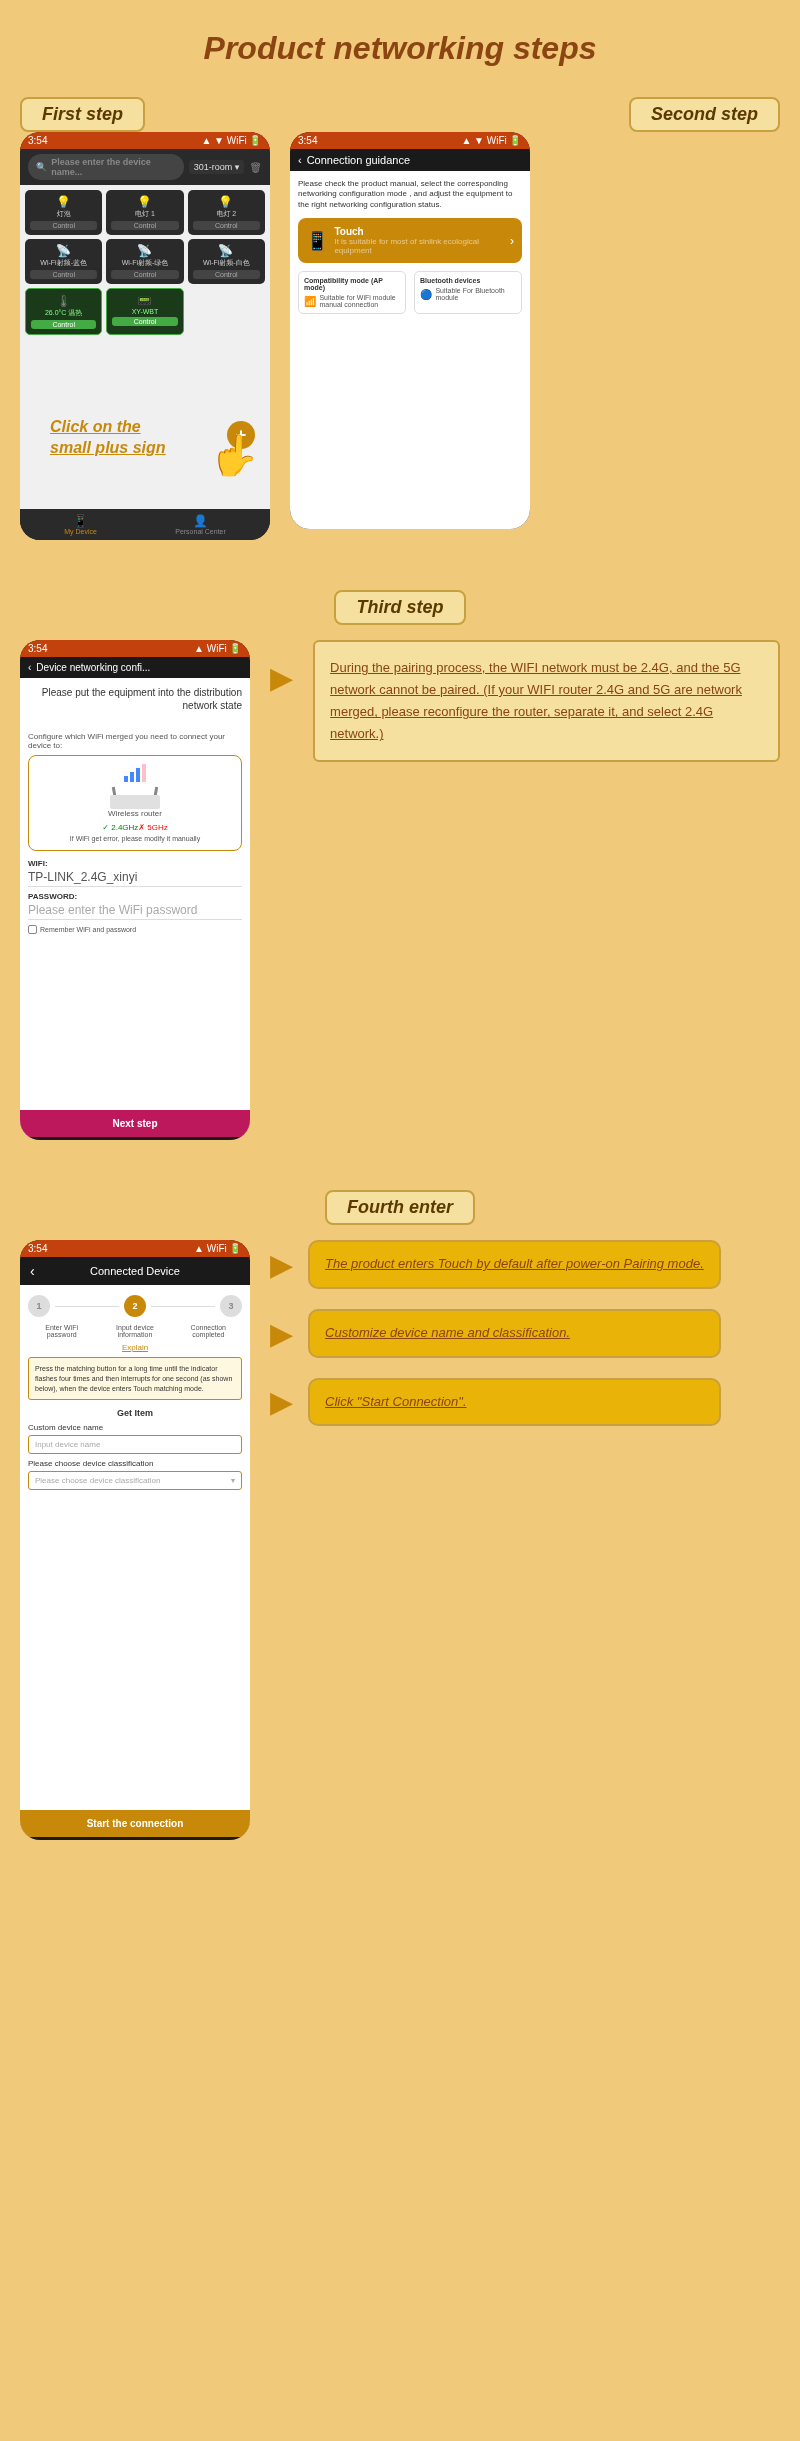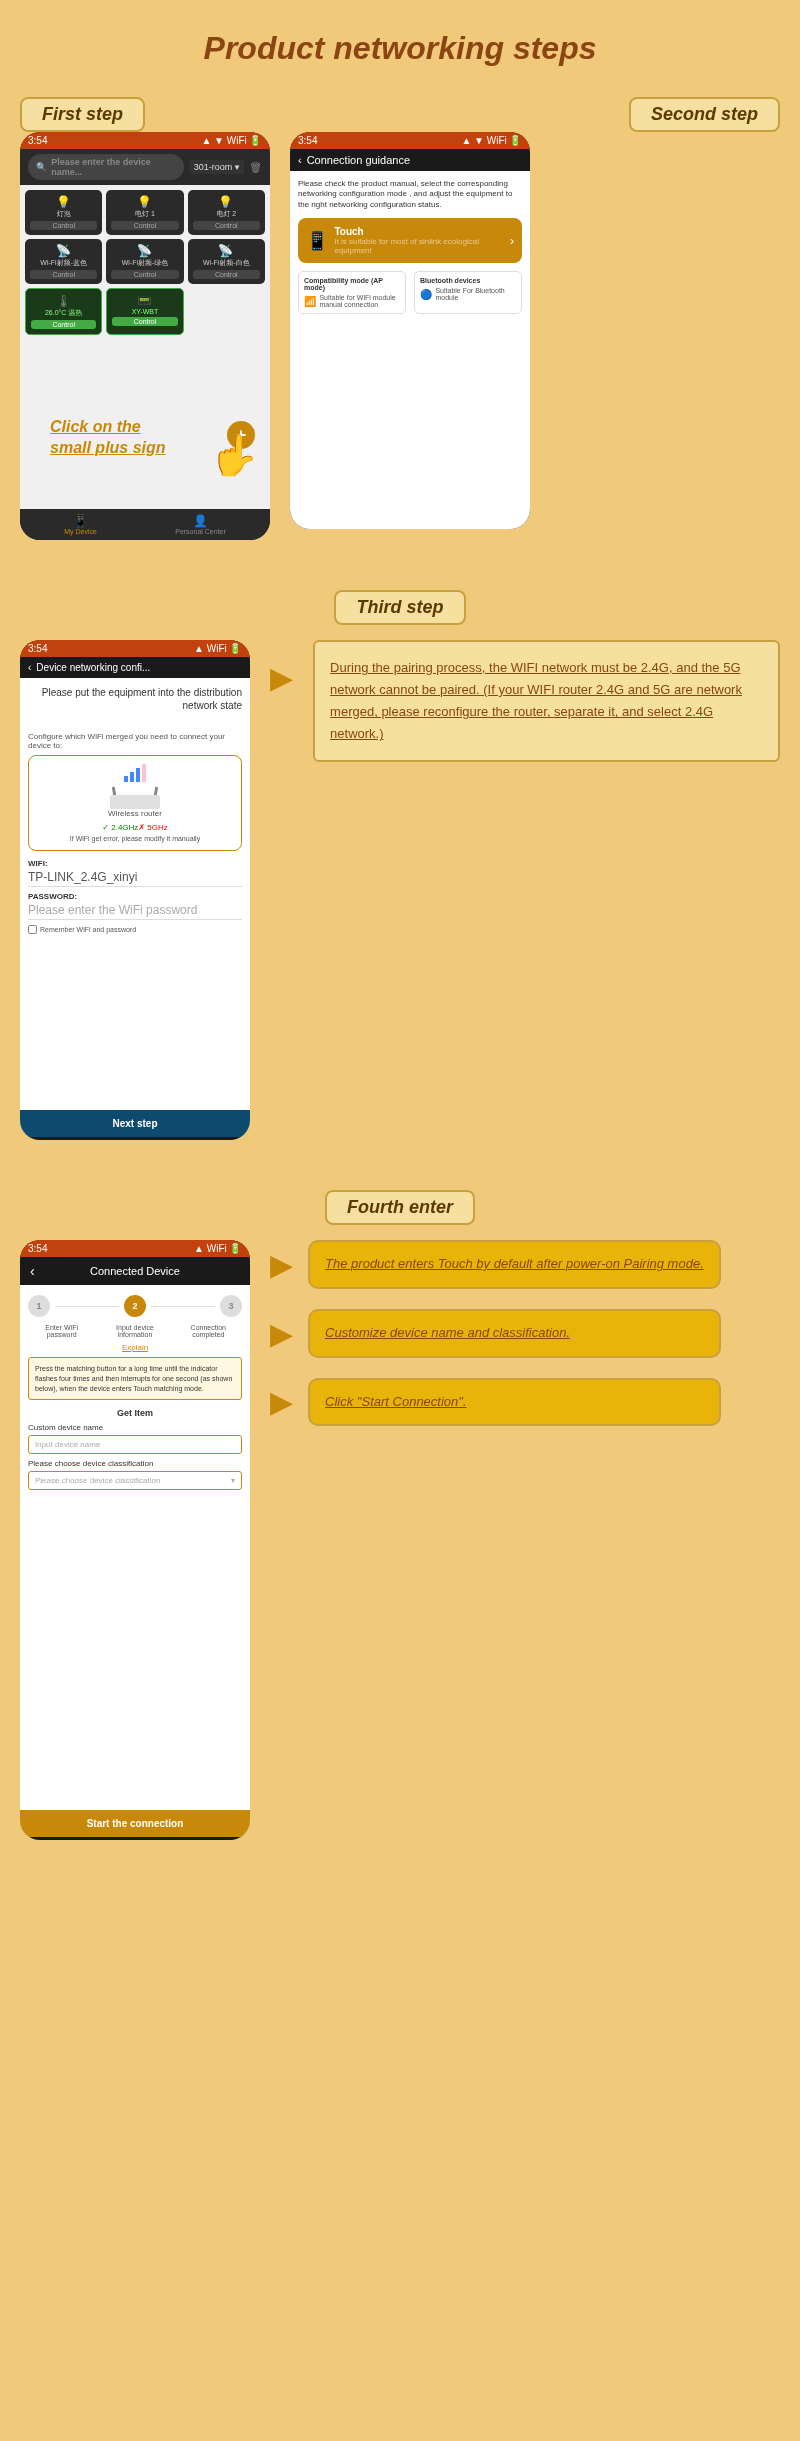--- a/index.html
+++ b/index.html
@@ -414,21 +414,21 @@
       height: 9px;
       border: 1px solid #888;
       border-radius: 2px;
     }
 
     .next-step-btn {
       position: absolute;
       bottom: 0;
       left: 0;
       right: 0;
-      background: #0c4a6e;
+      background: #be185d;
       color: white;
       text-align: center;
       padding: 8px;
       font-size: 10px;
       font-weight: bold;
     }
 
     .arrow-right {
       color: #c8890a;
       font-size: 30px;

